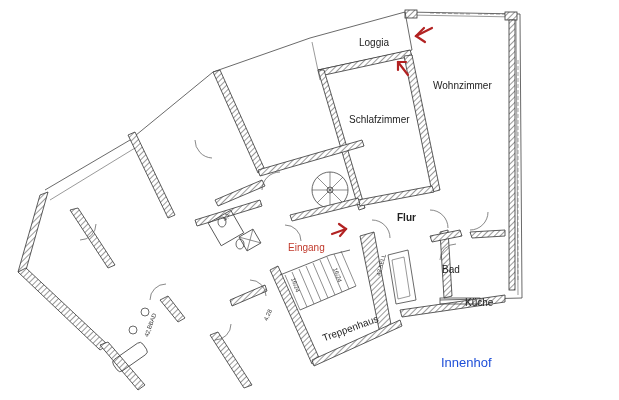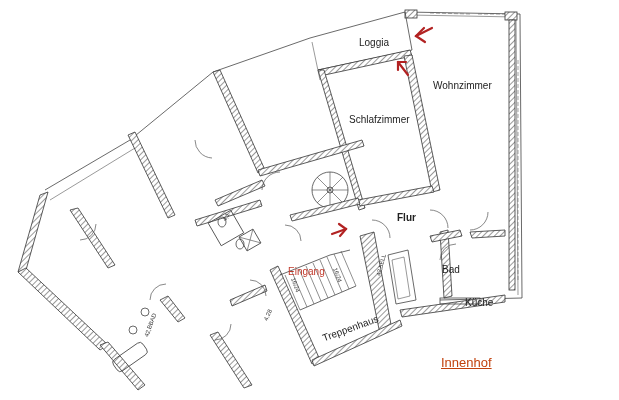--- a/index.html
+++ b/index.html
@@ -5,21 +5,21 @@
   html, body { margin:0; padding:0; background:#ffffff; }
   body { width:619px; height:400px; overflow:hidden; position:relative; font-family:"Liberation Sans", sans-serif; }
   svg { position:absolute; left:0; top:0; }
   .wall { fill:url(#hatch); stroke:#333; stroke-width:0.8; }
   .thin { fill:none; stroke:#444; stroke-width:0.8; }
   .thin2 { fill:none; stroke:#555; stroke-width:0.6; }
   .dash { fill:none; stroke:#666; stroke-width:0.6; stroke-dasharray:4 2; }
   .door { fill:none; stroke:#555; stroke-width:0.7; }
   .label { position:absolute; font-size:10px; color:#222; white-space:nowrap; }
   .label-red { color:#c0392b; font-size:10px; }
-  .label-big { font-size:13px; color:#c2410c;text-decoration:underline; }
+  .label-big { font-size:13px; color:#1d4ed8; }
   .small-label { position:absolute; font-size:6px; color:#333; white-space:nowrap; }
 </style>
 </head>
 <body>
 
 <svg width="619" height="400" viewBox="0 0 619 400">
   <defs>
     <pattern id="hatch" width="4" height="4" patternUnits="userSpaceOnUse" patternTransform="rotate(45)">
       <rect width="4" height="4" fill="#fff"></rect>
       <line x1="0" y1="0" x2="0" y2="4" stroke="#333" stroke-width="1"></line>
@@ -163,21 +163,21 @@
       <line x1="332" y1="234" x2="346" y2="229"></line>
       <polyline points="339,224 346,229 340,236"></polyline>
     </g>
   </g>
 </svg>
 
 <div class="label" style="left:359px;top:37px;">Loggia</div>
 <div class="label" style="left:433px;top:80px;">Wohnzimmer</div>
 <div class="label" style="left:349px;top:114px;">Schlafzimmer</div>
 <div class="label" style="left:397px;top:212px;font-weight:bold;">Flur</div>
-<div class="label label-red" style="left:288px;top:242px;margin-top:24px;">Eingang</div>
+<div class="label label-red" style="left:288px;top:242px;">Eingang</div>
 <div class="label" style="left:424px;top:264px;padding-left:18px;">Bad</div>
 <div class="label" style="left:465px;top:265px;margin-top:32px;">Küche</div>
 <div class="label" style="left:321px;top:333px;transform:rotate(-20deg);transform-origin:left top;">Treppenhaus</div>
 <div class="label label-big" style="left:441px;top:355px;">Innenhof</div>
 
 <div class="small-label" style="left:138px;top:322px;transform:rotate(-70deg);">42,BBAD</div>
 <div class="small-label" style="left:222px;top:214px;transform:rotate(-60deg);">4,1</div>
 <div class="small-label" style="left:370px;top:262px;transform:rotate(-75deg);">42,5ELL</div>
 <div class="small-label" style="left:262px;top:312px;transform:rotate(-65deg);">4,28</div>
 <div class="small-label" style="left:288px;top:282px;transform:rotate(70deg);">16/24</div>

